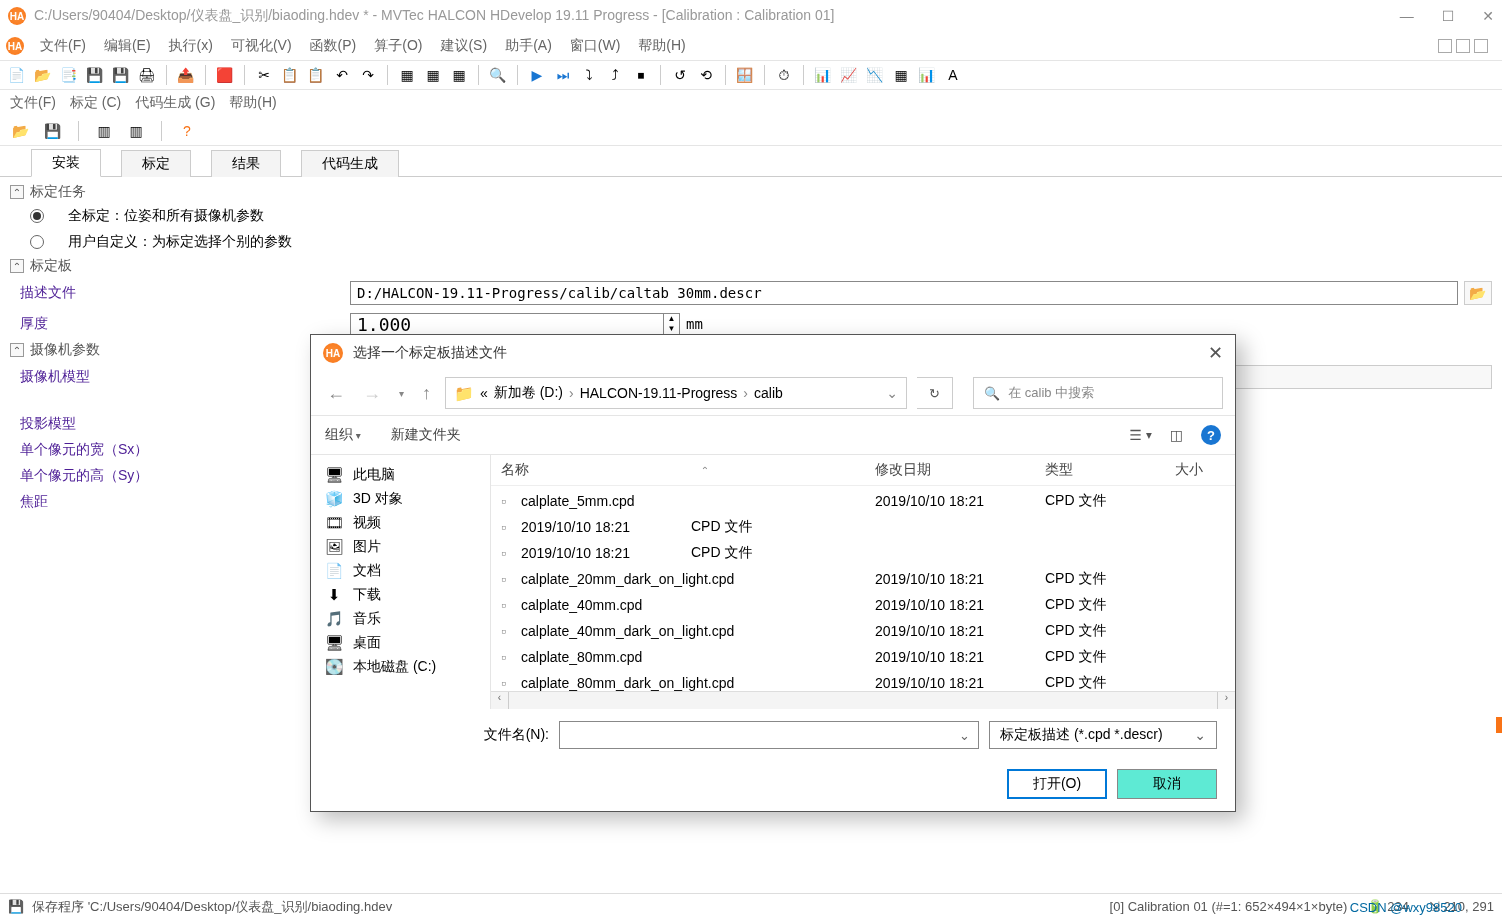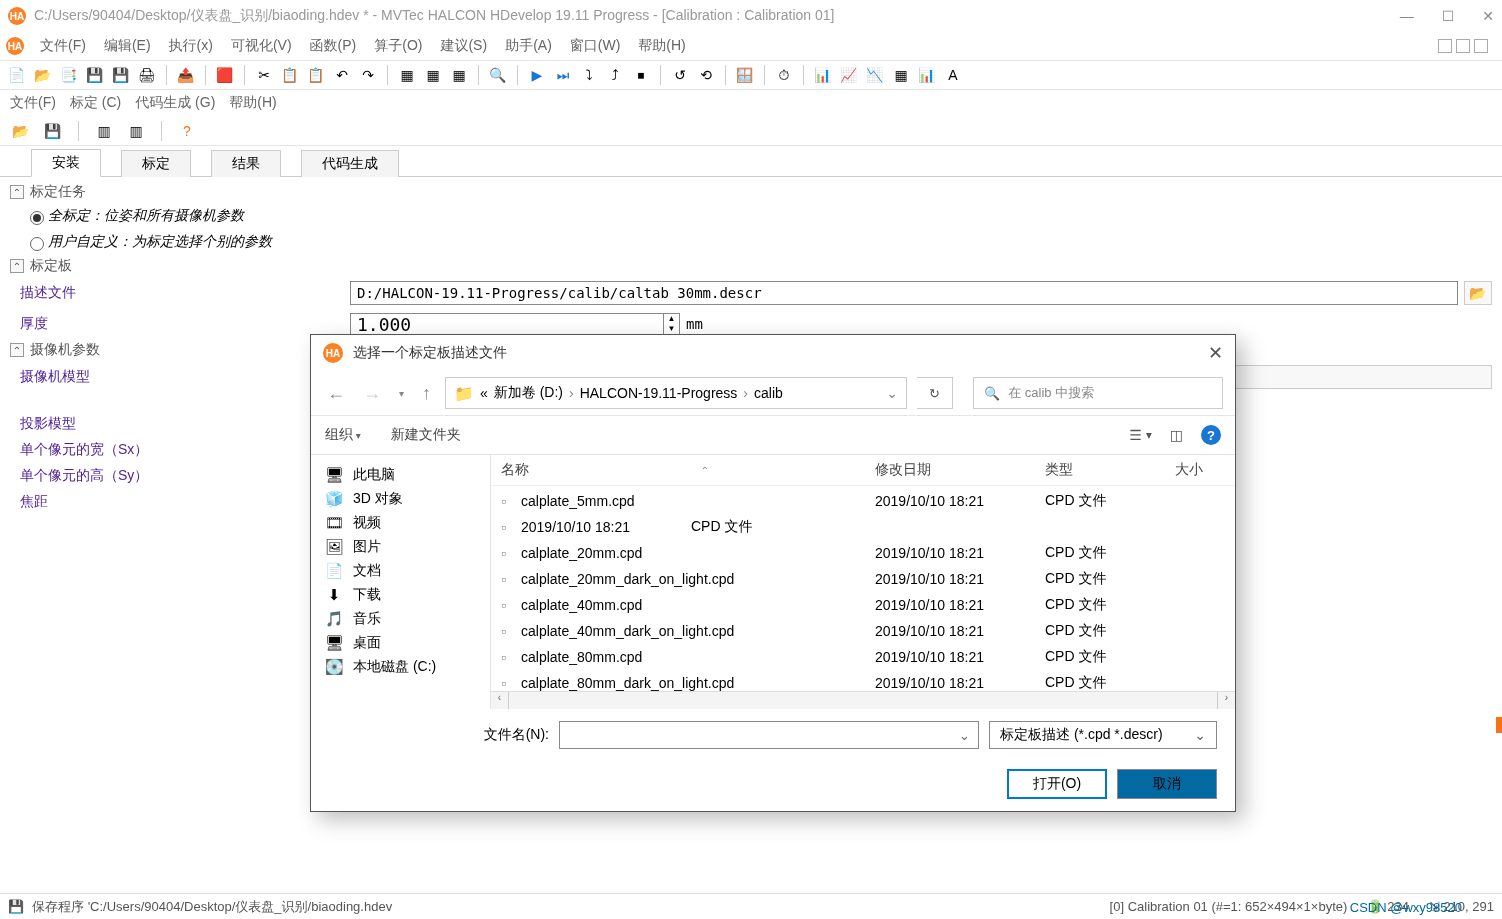--- a/index.html
+++ b/index.html
@@ -30,21 +30,21 @@
 
 
 .tabs { height: 30px; display: flex; align-items: flex-end; padding: 0 10px; gap: 0; }
 .tab { padding: 4px 20px; border: 1px solid #ccc; border-bottom: none; background: #f4f4f4; font-size: 14px; cursor: pointer; margin-right: -1px; position:relative; top:1px;margin-left:21px;}
 .tab.active { background: #fff; border-bottom:1px solid #fff;}
 
 
 .panel { border-top: 1px solid #ccc; padding: 4px 10px; font-size: 14px; }
 .section-header { display: flex; align-items: center; padding: 2px 0; color: #555; gap: 6px;}
 .section-header .caret { width: 14px; height: 14px; border: 1px solid #999; display:flex;align-items:center;justify-content:center;font-size:10px;background:#f8f8f8;}
-.radio-row { display: flex; align-items: flex-end; gap: 4px; padding: 4px 0 4px 20px; font-style: italic; }
+.radio-row { display: flex; align-items: center; gap: 24px; padding: 4px 0 4px 20px; }
 .radio { width: 14px; height: 14px; border-radius: 50%; border: 1px solid #666; display:flex;align-items:center;justify-content:center;}
 .radio.checked::after { content:''; width:8px;height:8px;background:#333;border-radius:50%;}
 .form-row { display: flex; align-items: center; padding: 4px 0 4px 10px; }
 .form-row .lbl { width: 330px; color: #4c1d95;}
 .form-row input[type=text] { flex:1; border:1px solid #888; padding:2px 6px; font-family:monospace; font-size:14px; height:24px;}
 .spinner { width: 330px; border:1px solid #888; height:22px; display:flex; align-items:center;}
 .spinner input { border:none; flex:1; padding:0 6px; font-family:monospace;font-size:18px;outline:none;}
 .spinner .spin-btns { width:16px; display:flex; flex-direction:column;}
 .spinner .spin-btns i { height:10px; border-left:1px solid #888; font-size:8px; text-align:center; line-height:10px;}
 .browse-btn { width:28px; height:24px; margin-left:6px; display:flex; align-items:center; justify-content:center; border:1px solid #ccc; background:#f8f8f8; cursor:pointer;}
@@ -89,21 +89,21 @@
 .file-scroll .thumb-l { position:absolute; left:0; width:18px; height:100%; border-right:1px solid #ccc; text-align:center; font-size:10px; color:#666;}
 .file-scroll .thumb-r { position:absolute; right:0; width:18px; height:100%; border-left:1px solid #ccc; text-align:center; font-size:10px; color:#666;}
 .dialog-footer { padding:12px 18px; display:flex; flex-direction:column; gap:20px;}
 .footer-row1 { display:flex; align-items:center; gap:10px;}
 .footer-row1 .lbl { width:220px; text-align:right; font-size:14px;}
 .footer-row1 .fname { flex:1; height:28px; border:1px solid #888; display:flex; align-items:center;}
 .footer-row1 .fname .down { margin-left:auto; padding:0 8px; color:#666;}
 .footer-row1 .ftype { width:228px; height:28px; border:1px solid #888; display:flex; align-items:center; padding:0 10px; font-size:14px;}
 .footer-row1 .ftype .down { margin-left:auto; color:#666;}
 .footer-row2 { display:flex; justify-content:flex-end; gap:10px;}
-.dlg-btn { width:100px; height:30px; border:1px solid #888; background:#0369a1; display:flex; align-items:center; justify-content:center; font-size:14px; cursor:pointer;}
+.dlg-btn { width:100px; height:30px; border:1px solid #888; background:#5eead4; display:flex; align-items:center; justify-content:center; font-size:14px; cursor:pointer;}
 .dlg-btn.primary { border:2px solid #0078d7; background:#fff;}
 
 
 .statusbar { position:absolute; bottom:0; left:0; right:0; height:26px; border-top:1px solid #ddd; display:flex; align-items:center; padding:0 8px; font-size:13px; color:#555; font-family:monospace;}
 .statusbar .s-right { margin-left:auto; display:flex; gap:20px; align-items:center;}
 .watermark { position:absolute; right:40px; bottom:4px; color:#0369a1; font-size:13px;}
 .orange-edge { position:absolute; right:0; top:717px; width:6px; height:16px; background:#f97316;}
 </style>
 </head>
 <body>
@@ -359,21 +359,20 @@
             <span class="col-size"></span>
           </div>
           <div class="file-row">
             <span class="ficon">▫</span>
             <span class="col-date">2019/10/10 18:21</span>
             <span class="col-type">CPD 文件</span>
             <span class="col-size"></span>
           </div>
           <div class="file-row">
             <span class="ficon">▫</span>
-            <span class="col-name">calplate_20mm.cpd</span>
             <span class="col-date">2019/10/10 18:21</span>
             <span class="col-type">CPD 文件</span>
             <span class="col-size"></span>
           </div>
           <div class="file-row">
             <span class="ficon">▫</span>
             <span class="col-name">calplate_20mm_dark_on_light.cpd</span>
             <span class="col-date">2019/10/10 18:21</span>
             <span class="col-type">CPD 文件</span>
             <span class="col-size"></span>

